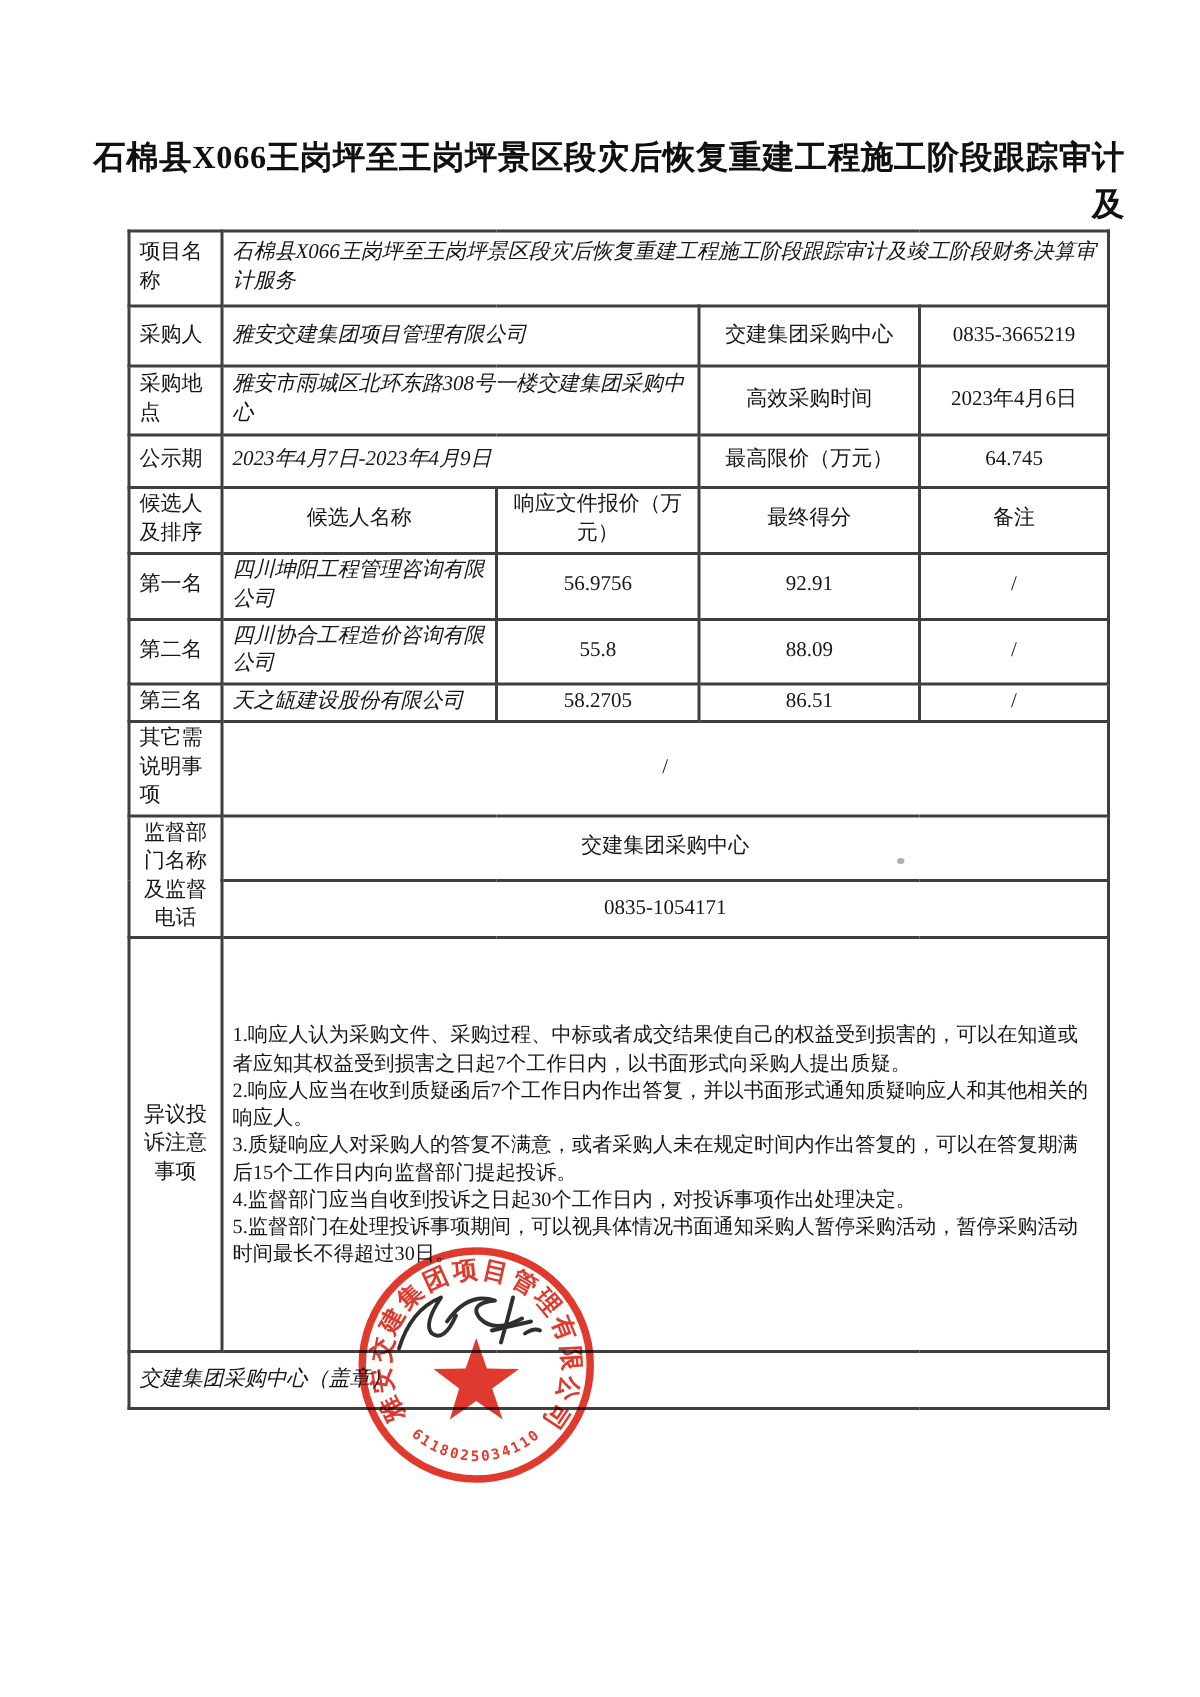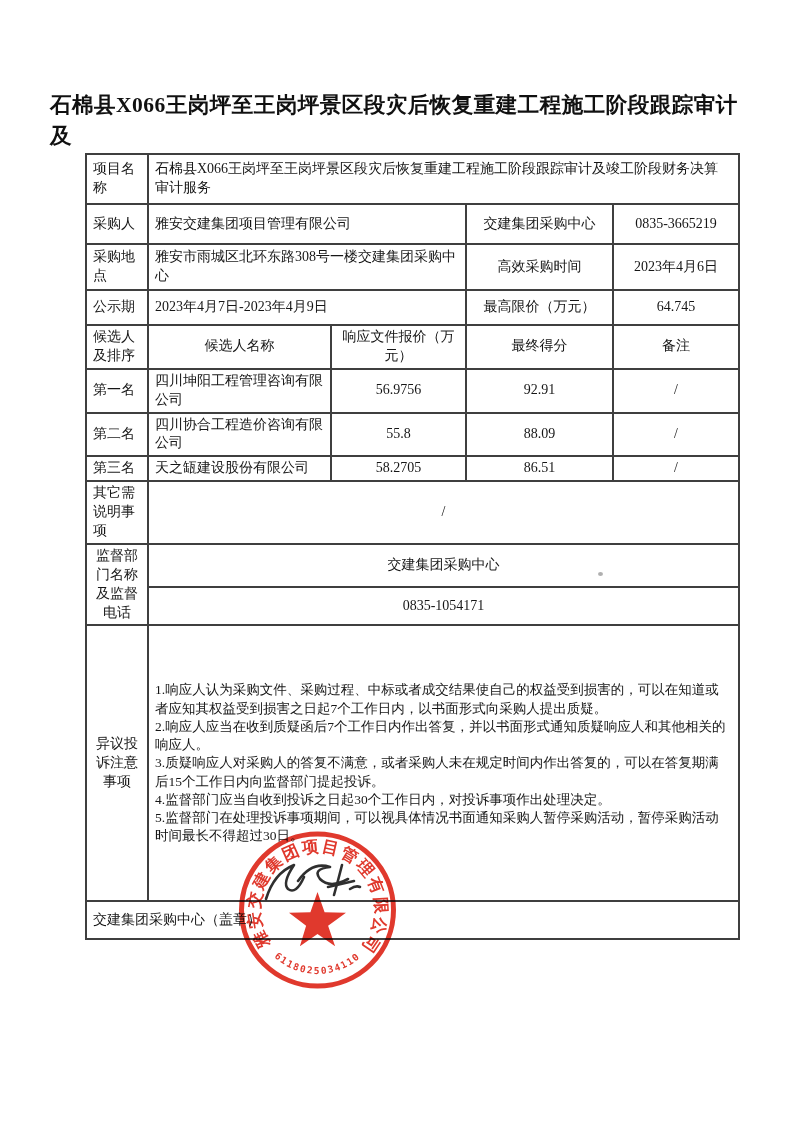--- a/index.html
+++ b/index.html
@@ -6,37 +6,37 @@
   .page{
     position:relative;
     width:800px;height:1131px;
     background:#ffffff;
     font-family:"Liberation Serif","DejaVu Serif",serif;
     color:#141414;
     overflow:hidden;
   }
   .doc-title{
     position:absolute;left:50px;top:90px;width:700px;
-    text-align:left;font-size:21.5px;font-weight:bold;
+    text-align:right;font-size:21.5px;font-weight:bold;
     line-height:1.45;color:#101010;letter-spacing:.5px;
   }
   table.announcement{
     position:absolute;left:85px;top:153px;width:653px;
     border-collapse:collapse;table-layout:fixed;
     font-size:14px;color:#161616;
   }
   table.announcement td{
     border:2px solid #3f3f3f;
     padding:2px 6px;
     vertical-align:middle;
     line-height:1.35;
     overflow:hidden;
   }
   td.lbl{text-align:left;padding:2px 4px;}
-  td.val{text-align:left;padding:2px 8px;}
+  td.val{text-align:left;padding:2px 8px;font-style:italic;}
   td.ctr{text-align:center;}
   td.top{vertical-align:top;padding-top:3px;}
   td.objection{
     padding:6px 10px;font-size:13.5px;line-height:1.62;vertical-align:middle;margin-left:26px;
   }
   td.objection div{margin:0;}
   .stamp-wrap{
     position:absolute;left:232px;top:825px;width:171px;height:171px;
     mix-blend-mode:multiply;pointer-events:none;
   }

